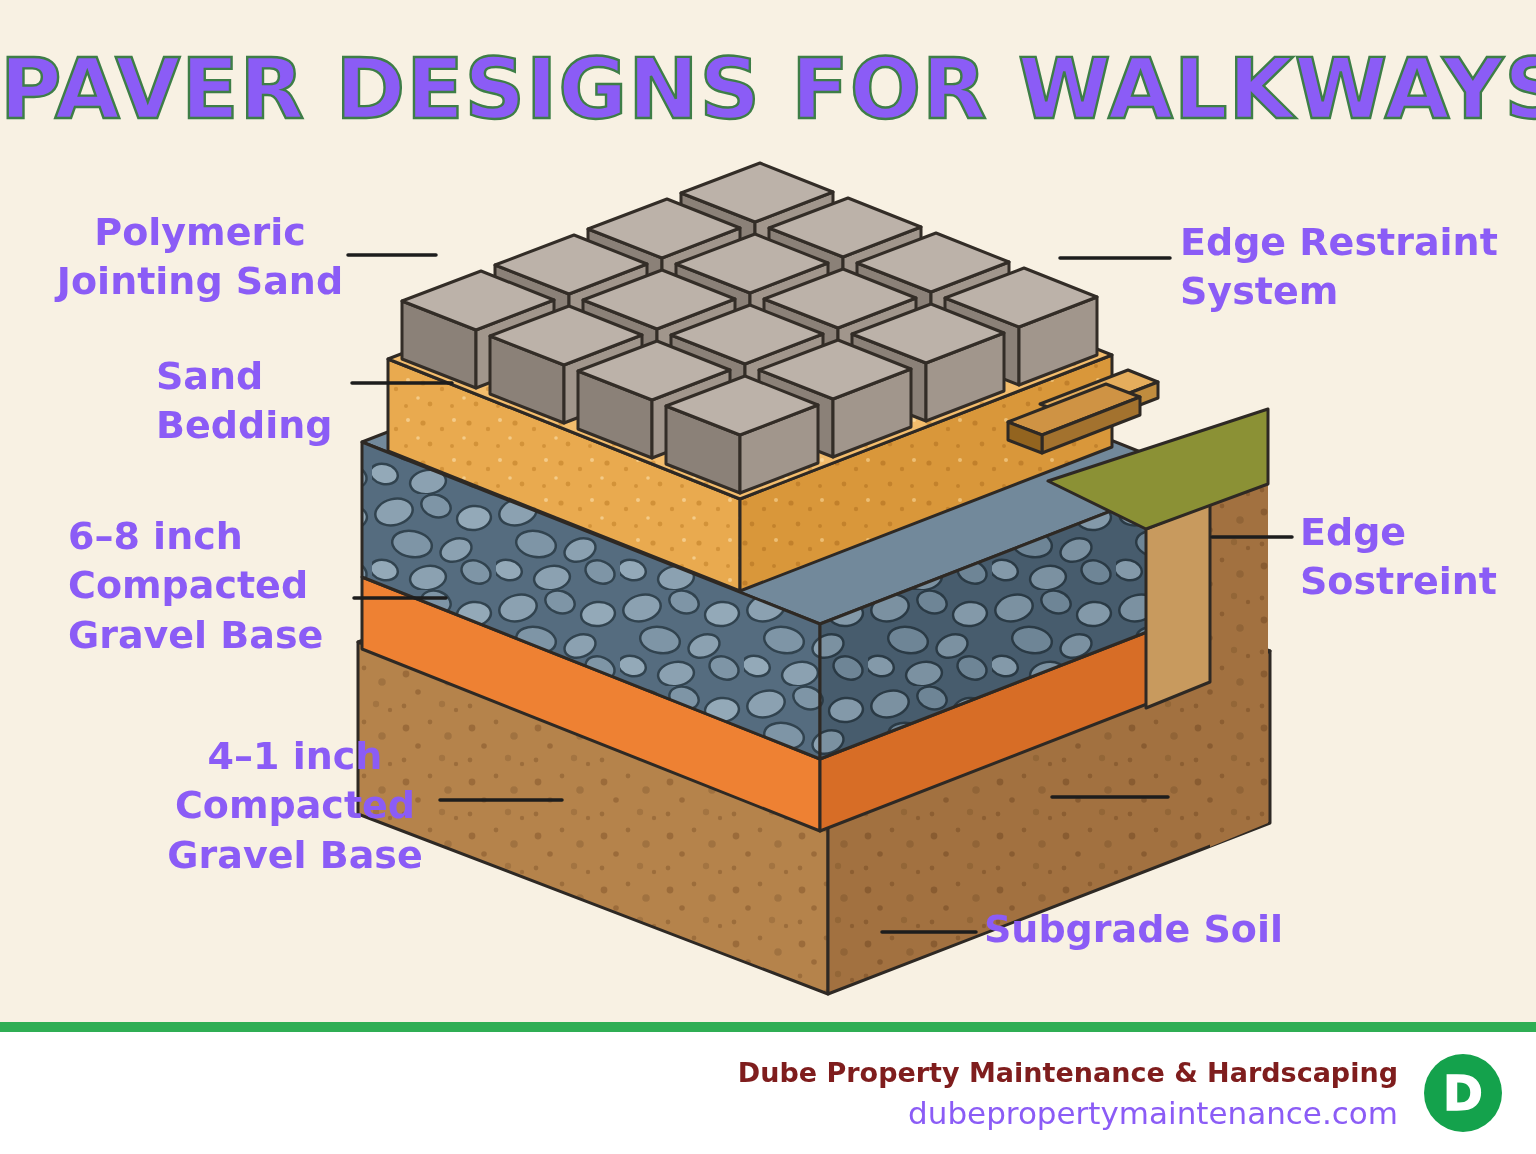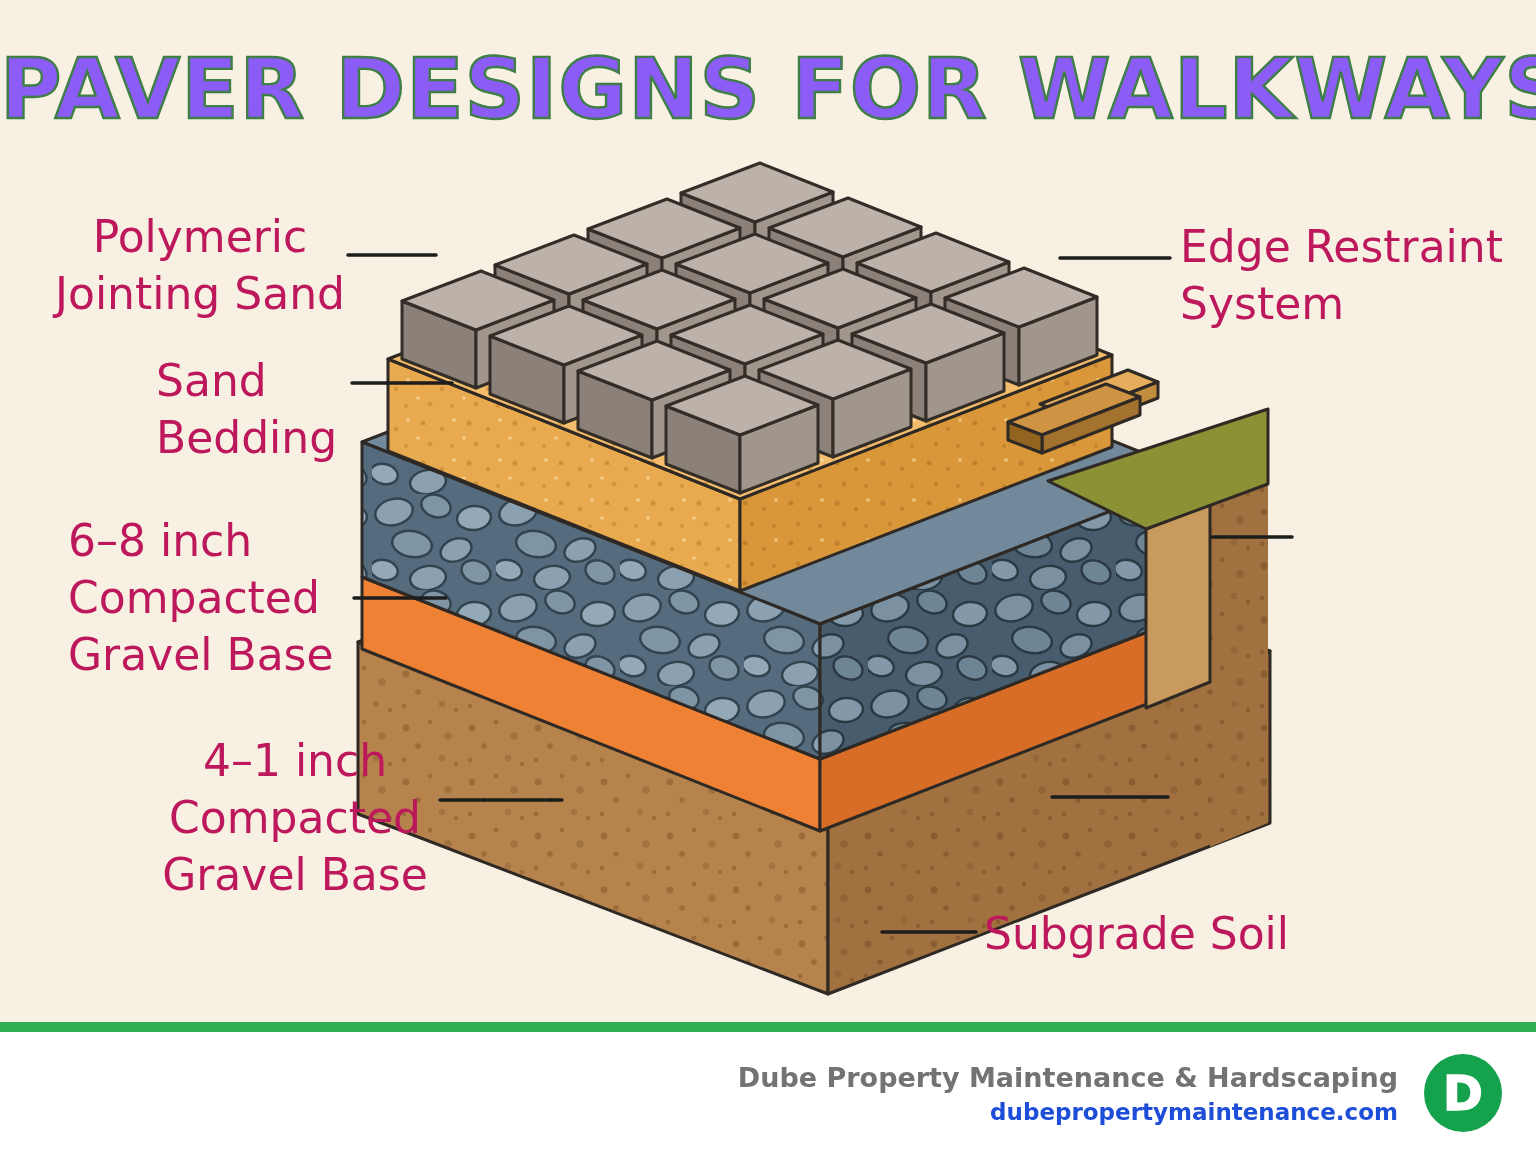--- a/index.html
+++ b/index.html
@@ -3,35 +3,35 @@
 <meta charset="utf-8">
 <style>
   *{margin:0;padding:0;box-sizing:border-box}
   html,body{width:1536px;height:1154px}
   body{font-family:"DejaVu Sans","Liberation Sans",sans-serif;background:#fff}
   .page{position:relative;width:1536px;height:1154px;background:#f8f1e3;overflow:hidden}
   .title{position:absolute;top:40px;left:0;width:100%;text-align:center;
          font-size:84px;font-weight:800;color:#8b5cf6;-webkit-text-stroke:2.4px #3e7e47;
          letter-spacing:1px;white-space:nowrap}
   .diagram-svg{position:absolute;left:0;top:0;width:1536px;height:1154px}
-  .label{position:absolute;font-size:44px;font-weight:400;color:#be185d;line-height:1.3;white-space:pre-line}
+  .label{position:absolute;font-size:38px;font-weight:700;color:#8b5cf6;line-height:1.3;white-space:pre-line}
   .lbl-polymeric{left:55px;top:208px;width:290px;text-align:center}
   .lbl-sand{left:156px;top:352px;width:204px;}
   .lbl-gravel68{left:68px;top:512px;width:286px;text-align:left}
   .lbl-gravel11{left:150px;top:732px;width:290px;text-align:center}
   .lbl-edge-restraint{left:1180px;top:218px;width:330px}
   .lbl-edge-sostreint{left:1300px;top:508px;width:230px}
   .lbl-geotextile{left:1174px;top:772px;width:250px}
   .lbl-subgrade{left:984px;top:905px;width:330px}
   .footer-bar{position:absolute;left:0;right:0;bottom:122px;height:10px;background:#2fae54}
   .footer{position:absolute;left:0;right:0;bottom:0;height:122px;background:#ffffff;
           display:flex;align-items:center;justify-content:flex-end;padding-right:34px;gap:26px}
   .footer-text{text-align:right}
-  .footer-company{font-size:27px;font-weight:700;color:#737373;line-height:1.5}
-  .footer-website{font-size:23px;font-weight:700;color:#1d4ed8;line-height:1.3}
+  .footer-company{font-size:27px;font-weight:700;color:#7f1d1d;line-height:1.5}
+  .footer-website{font-size:31px;font-weight:400;color:#8b5cf6;line-height:1.3}
   .logo{width:78px;height:78px;border-radius:50%;background:#14a24c;color:#fff;
         display:flex;align-items:center;justify-content:center;
         font-size:48px;font-weight:800;-webkit-text-stroke:1.5px #fff}
 </style>
 </head>
 <body>
 
 <div class="page">
 
   <div class="title">PAVER DESIGNS FOR WALKWAYS</div>
@@ -193,20 +193,22 @@
   <div class="label lbl-sand">Sand
 Bedding</div>
   <div class="label lbl-gravel68">6–8 inch
 Compacted
 Gravel Base</div>
   <div class="label lbl-gravel11">4–1 inch
 Compacted
 Gravel Base</div>
   <div class="label lbl-edge-restraint">Edge Restraint
 System</div>
+  <div class="label lbl-edge-sostreint">Edge
+Sostreint</div>
   <div class="label lbl-subgrade">Subgrade Soil</div>
 
   <div class="footer-bar"></div>
   <div class="footer">
     <div class="footer-text">
       <div class="footer-company">Dube Property Maintenance &amp; Hardscaping</div>
       <div class="footer-website">dubepropertymaintenance.com</div>
     </div>
     <div class="logo">
       <span>D</span>

